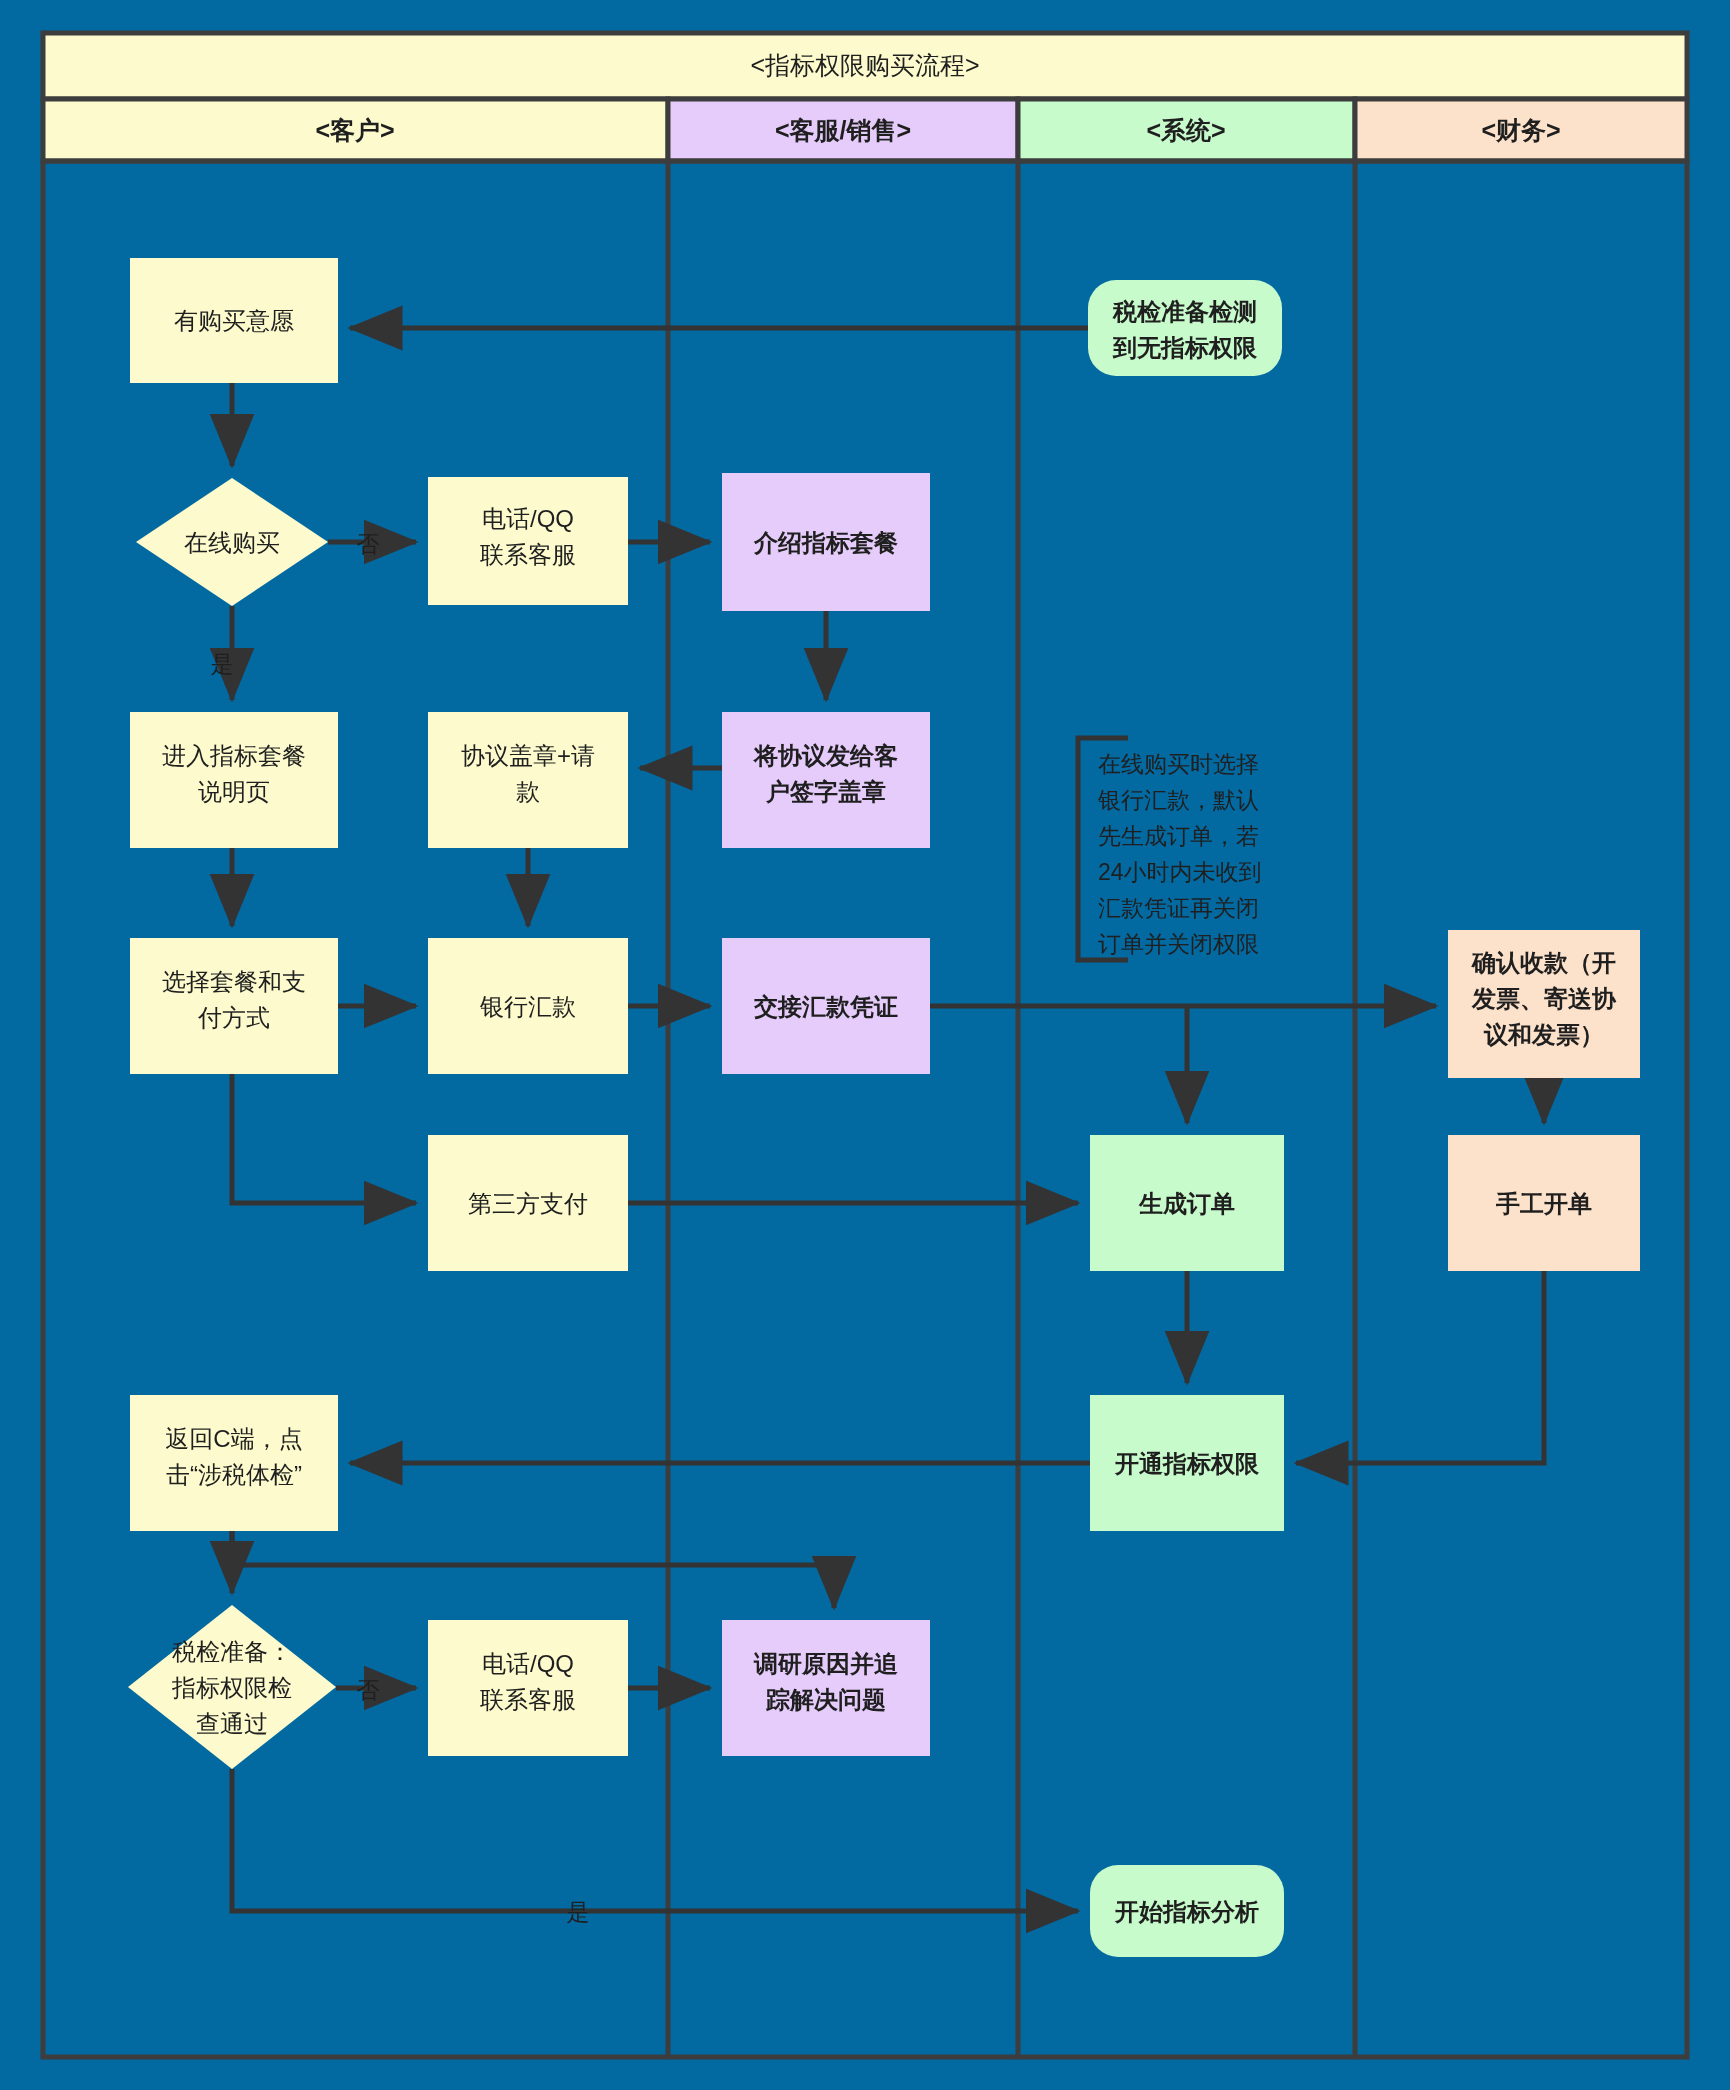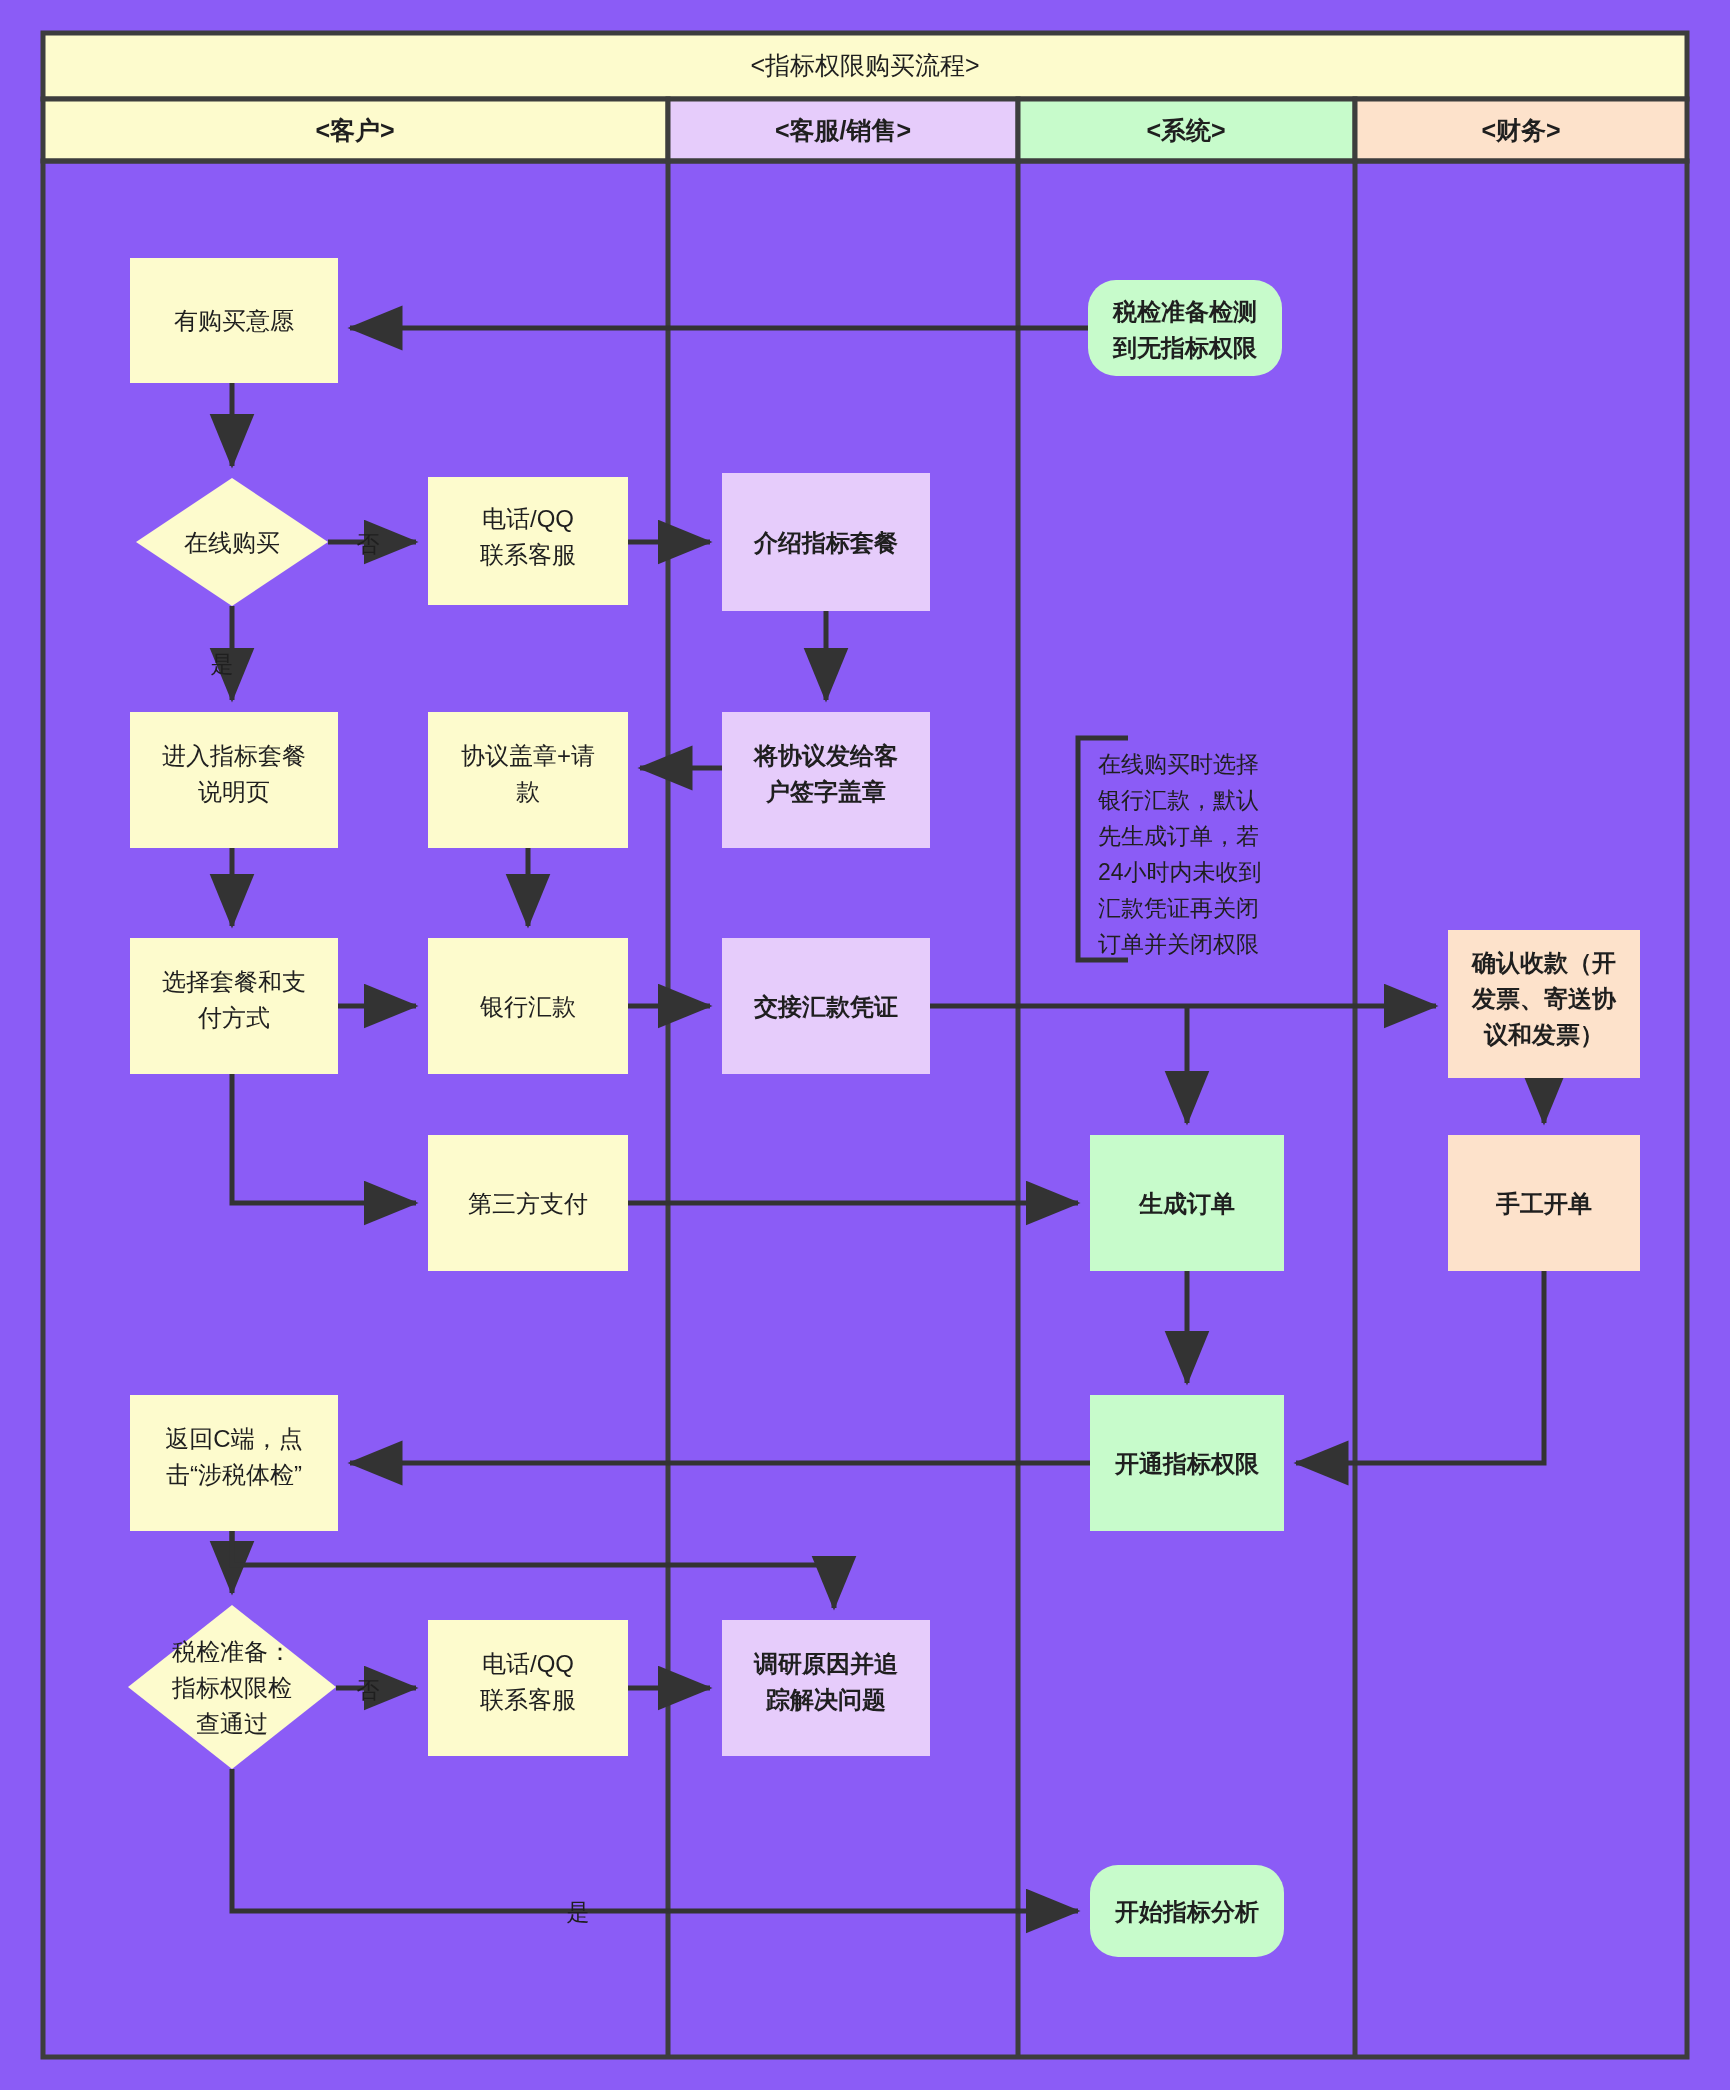--- a/index.html
+++ b/index.html
@@ -4,21 +4,21 @@
 <style>
   html, body {
     margin: 0;
     padding: 0;
     background: #ffffff;
   }
   #root {
     position: relative;
     width: 1730px;
     height: 2090px;
-    background: #8b5cf6;
+    background: #0369a1;
     font-family: "Liberation Sans", "DejaVu Sans", sans-serif;
   }
   svg#flow {
     position: absolute;
     left: 0; top: 0;
     width: 1730px;
     height: 2090px;
   }
   .lane-sep  { stroke: #3d3d3d; stroke-width: 5; fill: none; }
   .outer-frame { fill: none; stroke: #3d3d3d; stroke-width: 5; }

